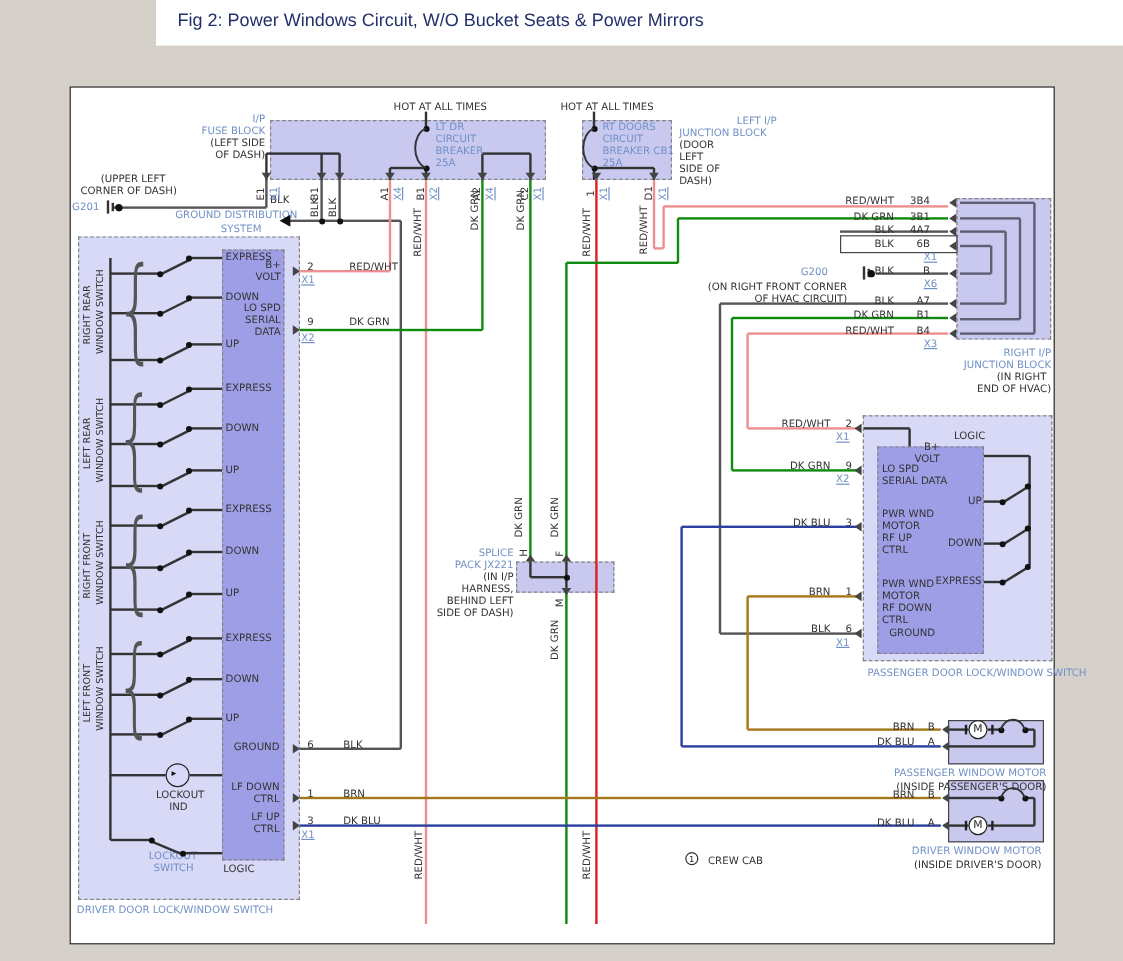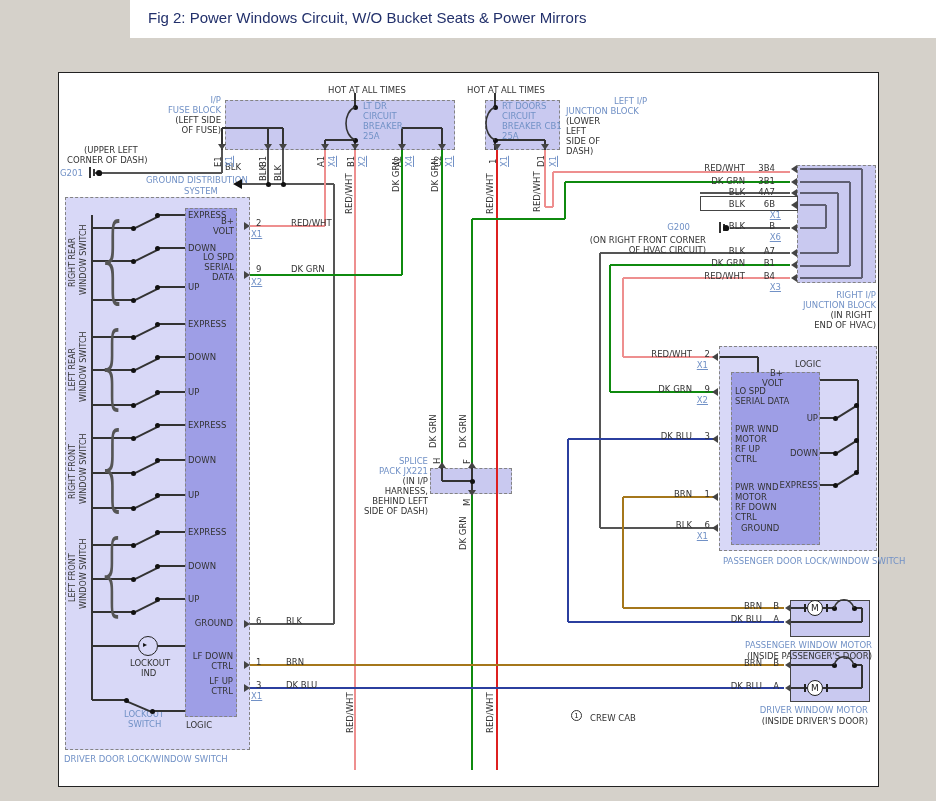--- a/index.html
+++ b/index.html
@@ -126,32 +126,32 @@
     <div class="wire" style="left: 823px; top: 687px; width: 39px; height: 2px; background: rgb(51, 51, 51);"></div>
     <div class="wire" style="left: 720px; top: 356px; width: 38px; height: 2px; background: rgb(51, 51, 51);"></div>
     <div class="wire" style="left: 757px; top: 357px; width: 2px; height: 15px; background: rgb(51, 51, 51);"></div>
     <div class="wire" style="left: 820px; top: 379px; width: 38px; height: 2px; background: rgb(51, 51, 51);"></div>
     <div class="wire" style="left: 857px; top: 380px; width: 2px; height: 91px; background: rgb(51, 51, 51);"></div>
     <div class="lbl" style="top: 85px; left: 328px;">HOT AT ALL TIMES</div>
     <div class="lbl" style="top: 85px; left: 467px;">HOT AT ALL TIMES</div>
     <div class="lbl blue" style="top: 95px; right: 715px;">I/P</div>
     <div class="lbl blue" style="top: 105px; right: 715px;">FUSE BLOCK</div>
     <div class="lbl" style="top: 115px; right: 715px;">(LEFT SIDE</div>
-    <div class="lbl" style="top: 125px; right: 715px;">OF FUSE)</div>
+    <div class="lbl" style="top: 125px; right: 715px;">OF DASH)</div>
     <div class="lbl blue" style="top: 101px; left: 363px;">LT DR</div>
     <div class="lbl blue" style="top: 111px; left: 363px;">CIRCUIT</div>
     <div class="lbl blue" style="top: 121px; left: 363px;">BREAKER</div>
     <div class="lbl blue" style="top: 131px; left: 363px;">25A</div>
     <div class="lbl blue" style="top: 101px; left: 502px;">RT DOORS</div>
     <div class="lbl blue" style="top: 111px; left: 502px;">CIRCUIT</div>
     <div class="lbl blue" style="top: 121px; left: 502px;">BREAKER CB1</div>
     <div class="lbl blue" style="top: 131px; left: 502px;">25A</div>
     <div class="lbl blue" style="top: 96px; left: 566px; padding-left: 48px;">LEFT I/P</div>
     <div class="lbl blue" style="top: 106px; left: 566px;">JUNCTION BLOCK</div>
-    <div class="lbl" style="top: 116px; left: 566px;">(LOWER</div>
+    <div class="lbl" style="top: 116px; left: 566px;">(DOOR</div>
     <div class="lbl" style="top: 126px; left: 566px;">LEFT</div>
     <div class="lbl" style="top: 136px; left: 566px;">SIDE OF</div>
     <div class="lbl" style="top: 146px; left: 566px;">DASH)</div>
     <div class="lbl" style="top: 145px; left: 84px;">(UPPER LEFT</div>
     <div class="lbl" style="top: 155px; left: 67px;">CORNER OF DASH)</div>
     <div class="lbl blue" style="top: 168px; left: 60px;">G201</div>
     <div class="lbl blue" style="top: 175px; left: 146px;">GROUND DISTRIBUTION</div>
     <div class="lbl blue" style="top: 186px; left: 184px;">SYSTEM</div>
     <div class="lbl" style="top: 162px; left: 225px;">BLK</div>
     <div class="lbl rot" style="top: 181px; left: 258px;">BLK</div>

